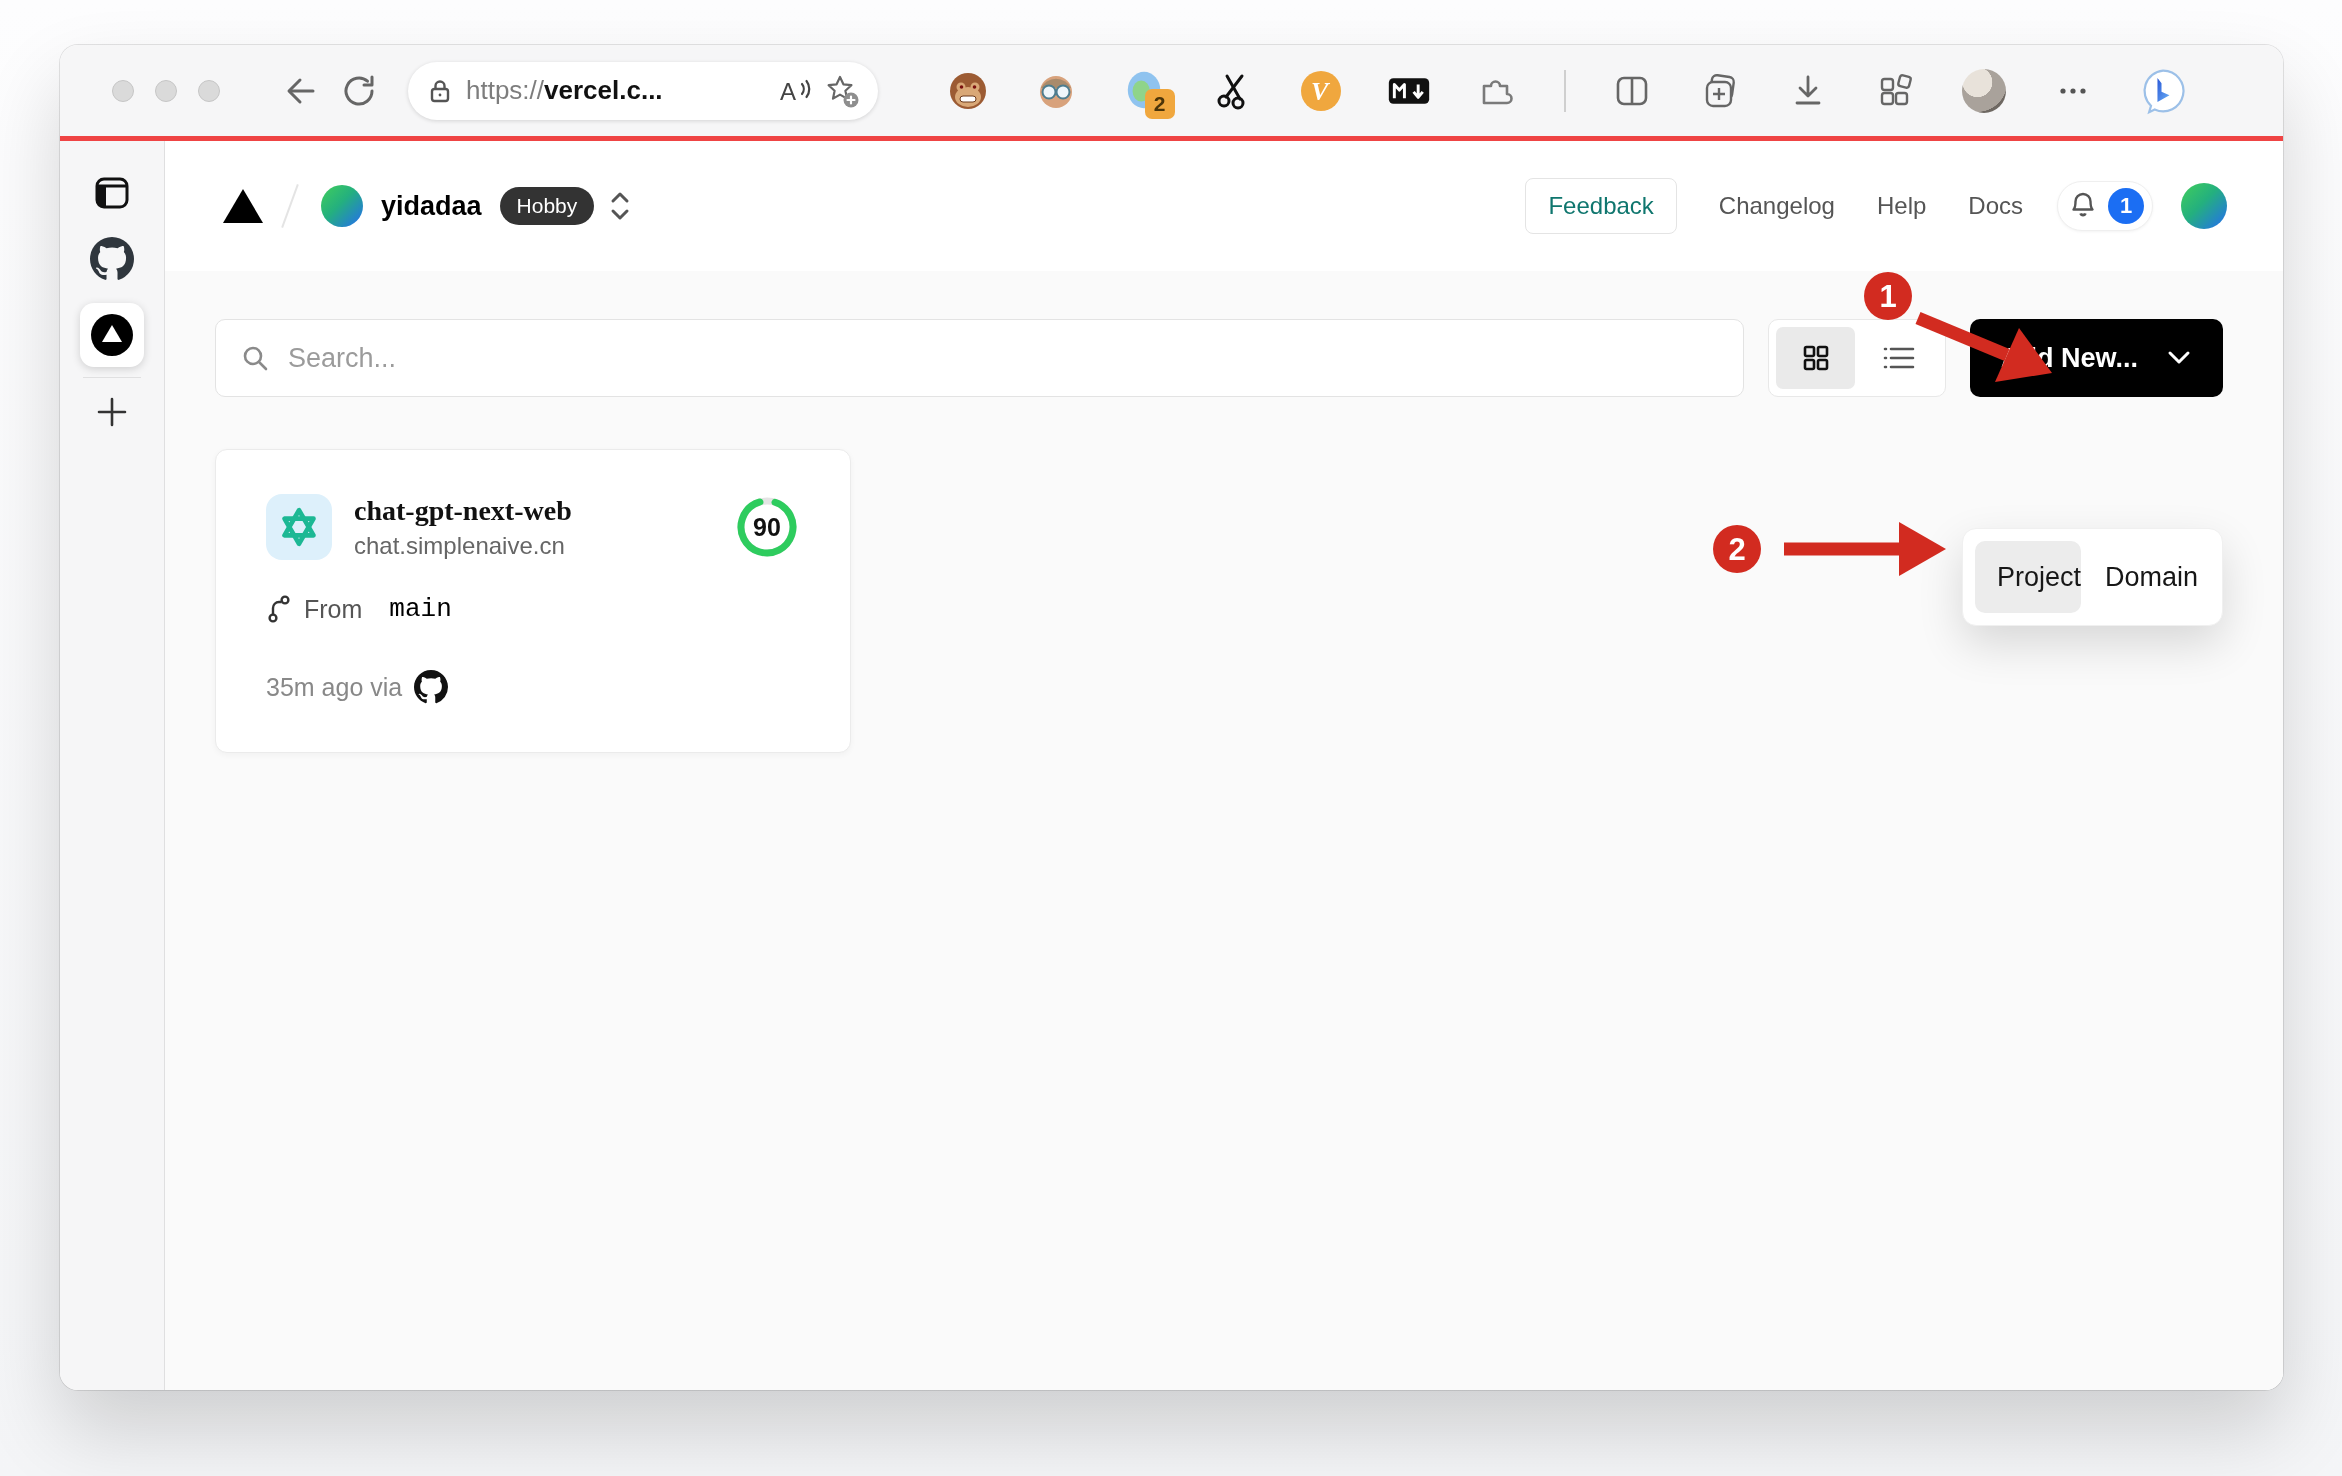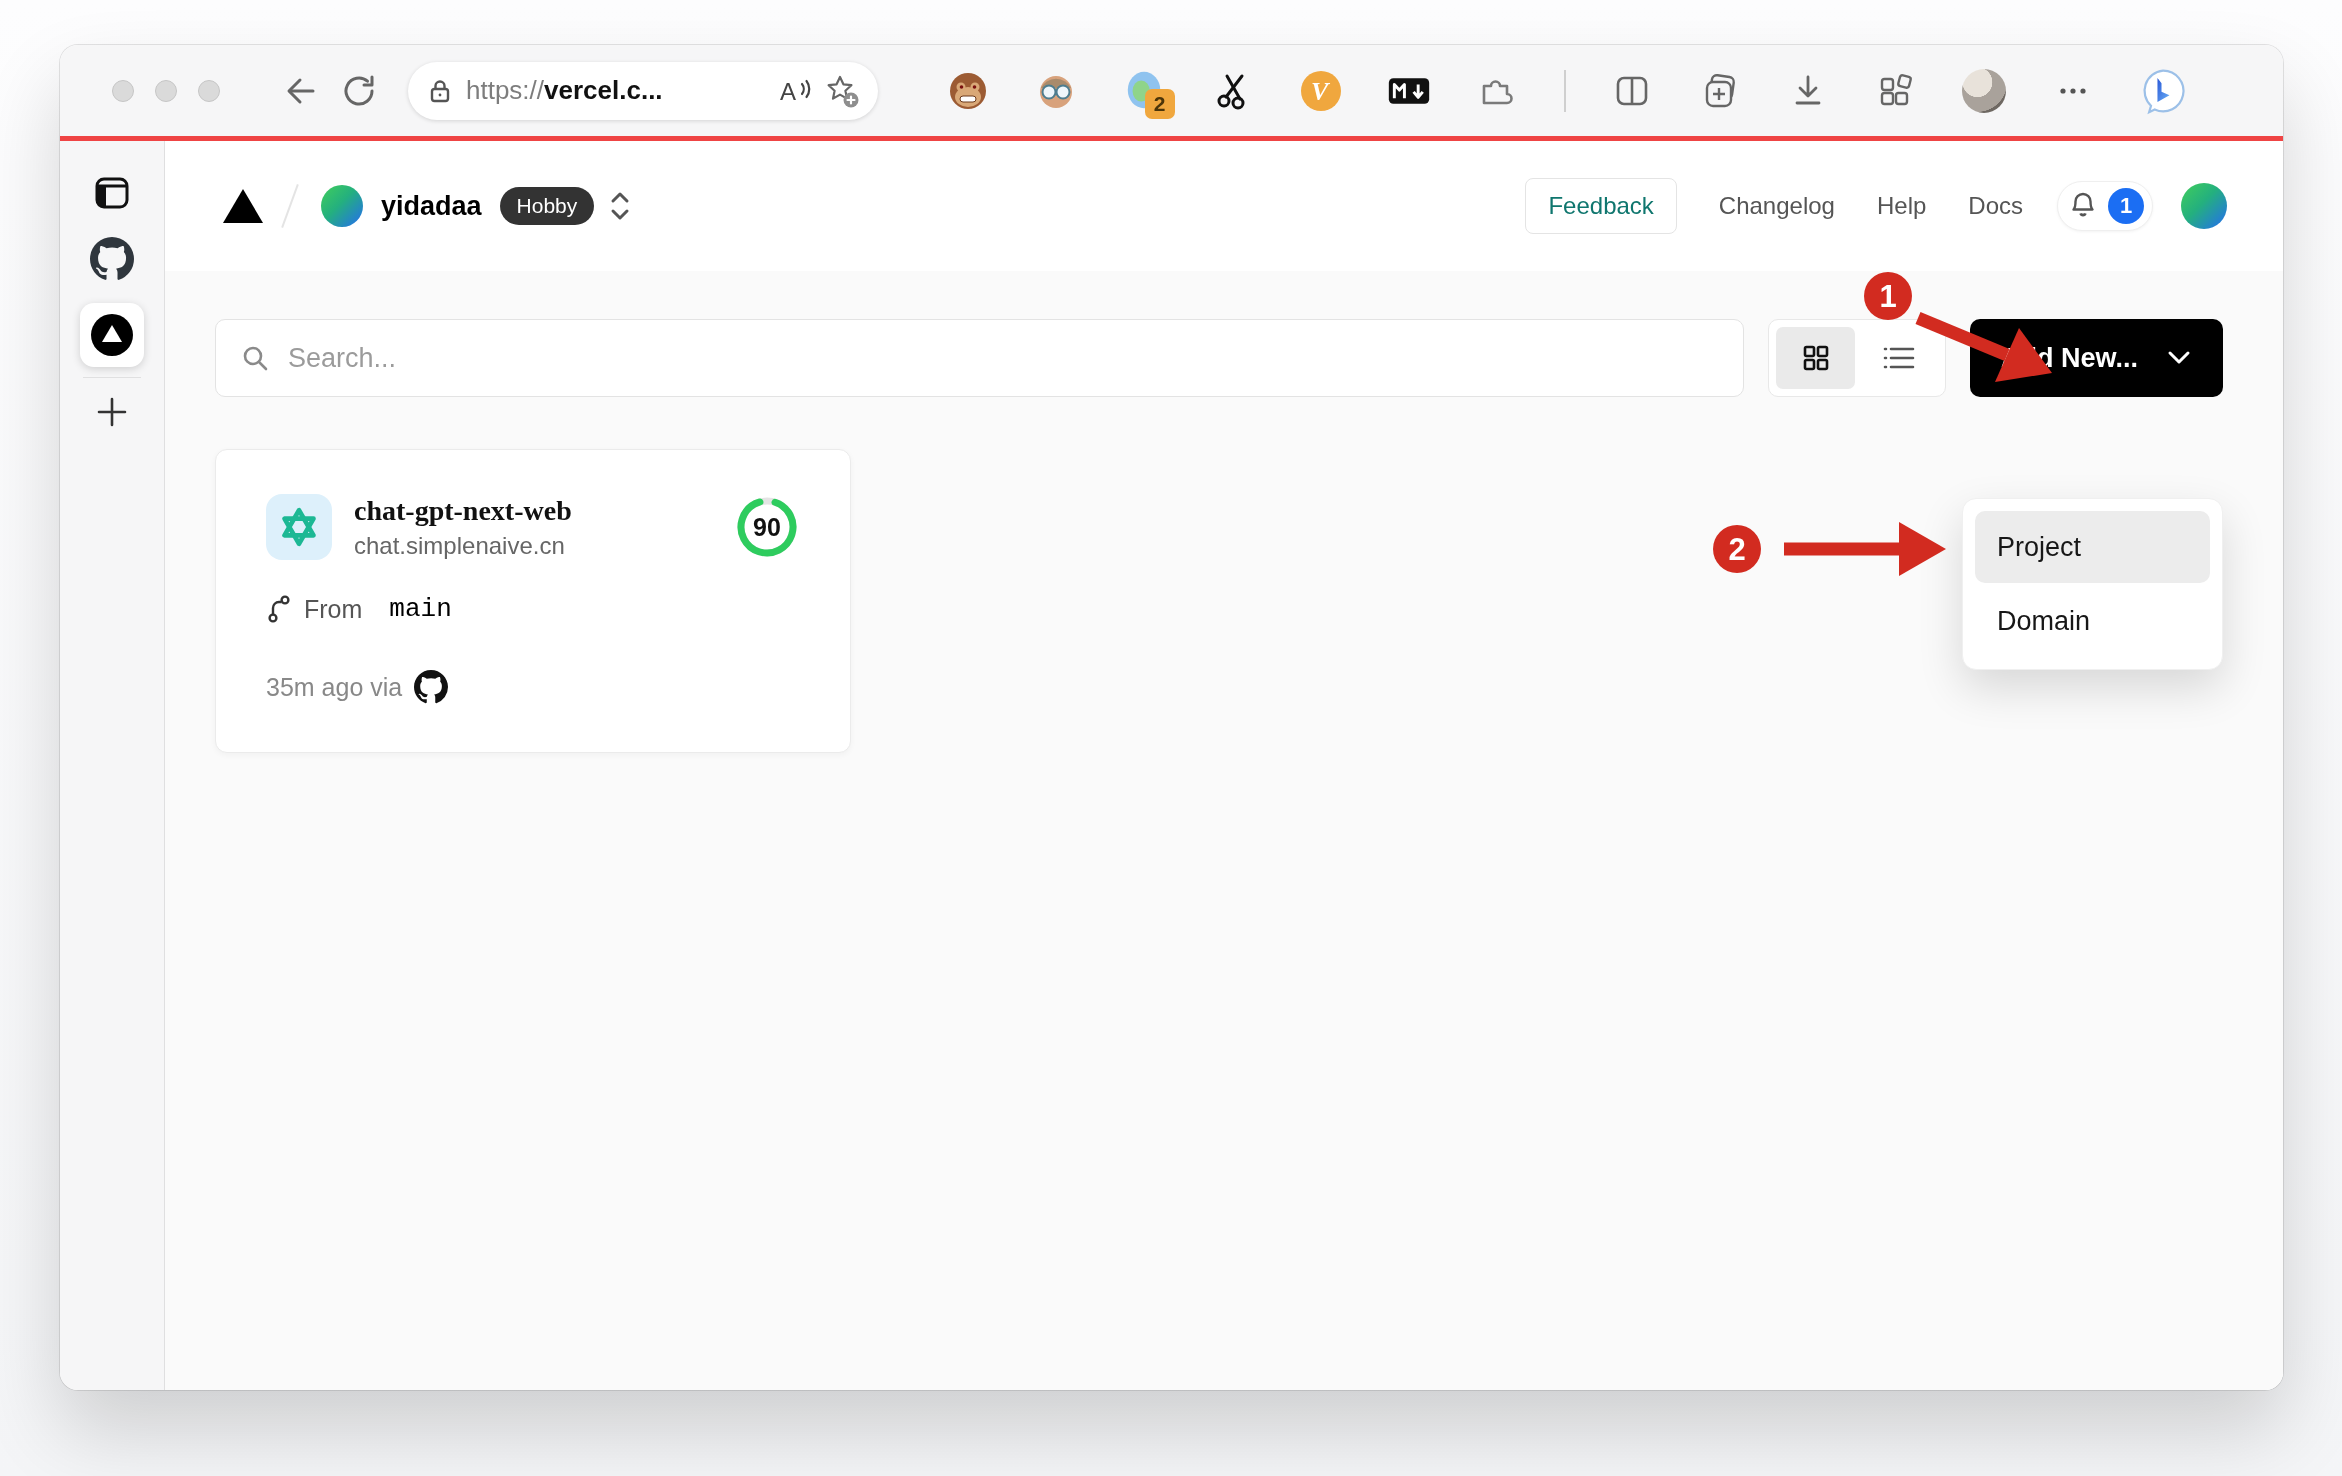--- a/index.html
+++ b/index.html
@@ -93,22 +93,22 @@
   .ring{position:relative; width:66px; height:66px;}
   .ring .num{position:absolute; inset:0; display:flex; align-items:center; justify-content:center;
     font-size:25px; font-weight:600; color:#111;}
   .commit{margin-top:34px; font-size:25px; color:#4a4a4a; line-height:40px; max-width:525px;}
   .commit .l2{white-space:nowrap; overflow:hidden;}
   .branchrow{margin-top:16px; display:flex; align-items:center; gap:12px; font-size:25px; color:#555;}
   .mono{font-family:"Liberation Mono","DejaVu Sans Mono",monospace; color:#000000; font-size:26px;margin-left:15px;}
   .cfoot{margin-top:46px; display:flex; align-items:center; gap:12px; font-size:25px; color:#888;}
 
   
-  .dropdown{position:absolute; left:1962px; top:498px; width:261px; background:#fff; border:1px solid #f0f0f0;
-    border-radius:14px; box-shadow:0 18px 45px rgba(0,0,0,.14); padding:12px; display:flex; flex-direction:column; gap:2px; z-index:5;}
+  .dropdown{position:absolute; left:1962px; top:528px; width:261px; background:#fff; border:1px solid #f0f0f0;
+    border-radius:14px; box-shadow:0 18px 45px rgba(0,0,0,.14); padding:12px; display:flex; flex-direction:row; gap:2px; z-index:5;}
   .ditem{height:72px; display:flex; align-items:center; padding-left:22px; font-size:27px; color:#171717; border-radius:10px;}
   .ditem.hl{background:#ececec;}
 
   .annot{position:absolute; inset:0; pointer-events:none; z-index:9;}
 </style>
 </head>
 <body>
 
 <div class="canvas">
   <div class="window">

